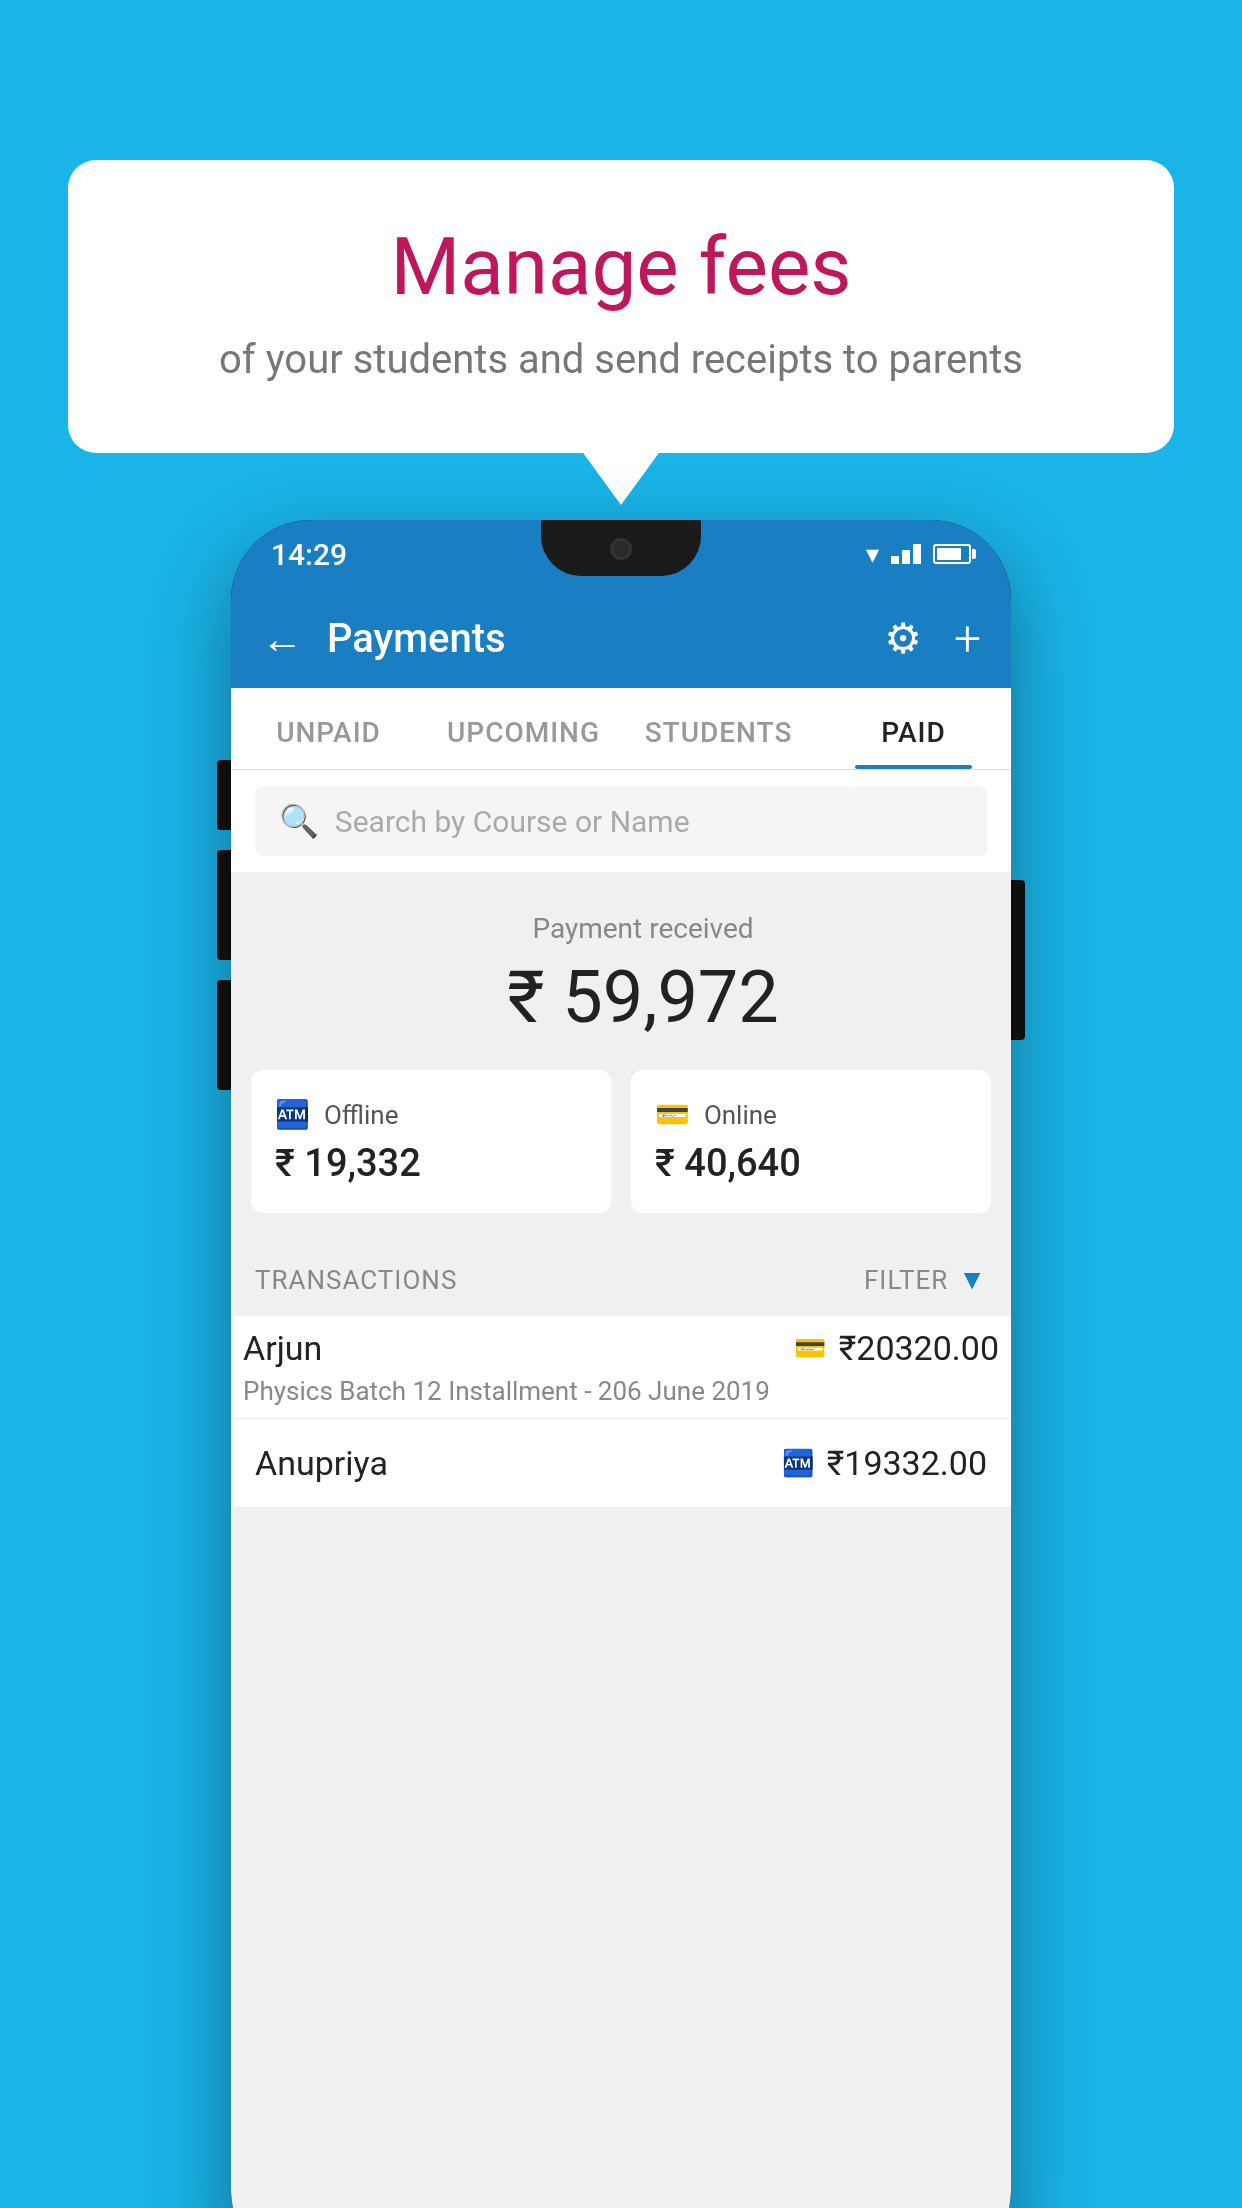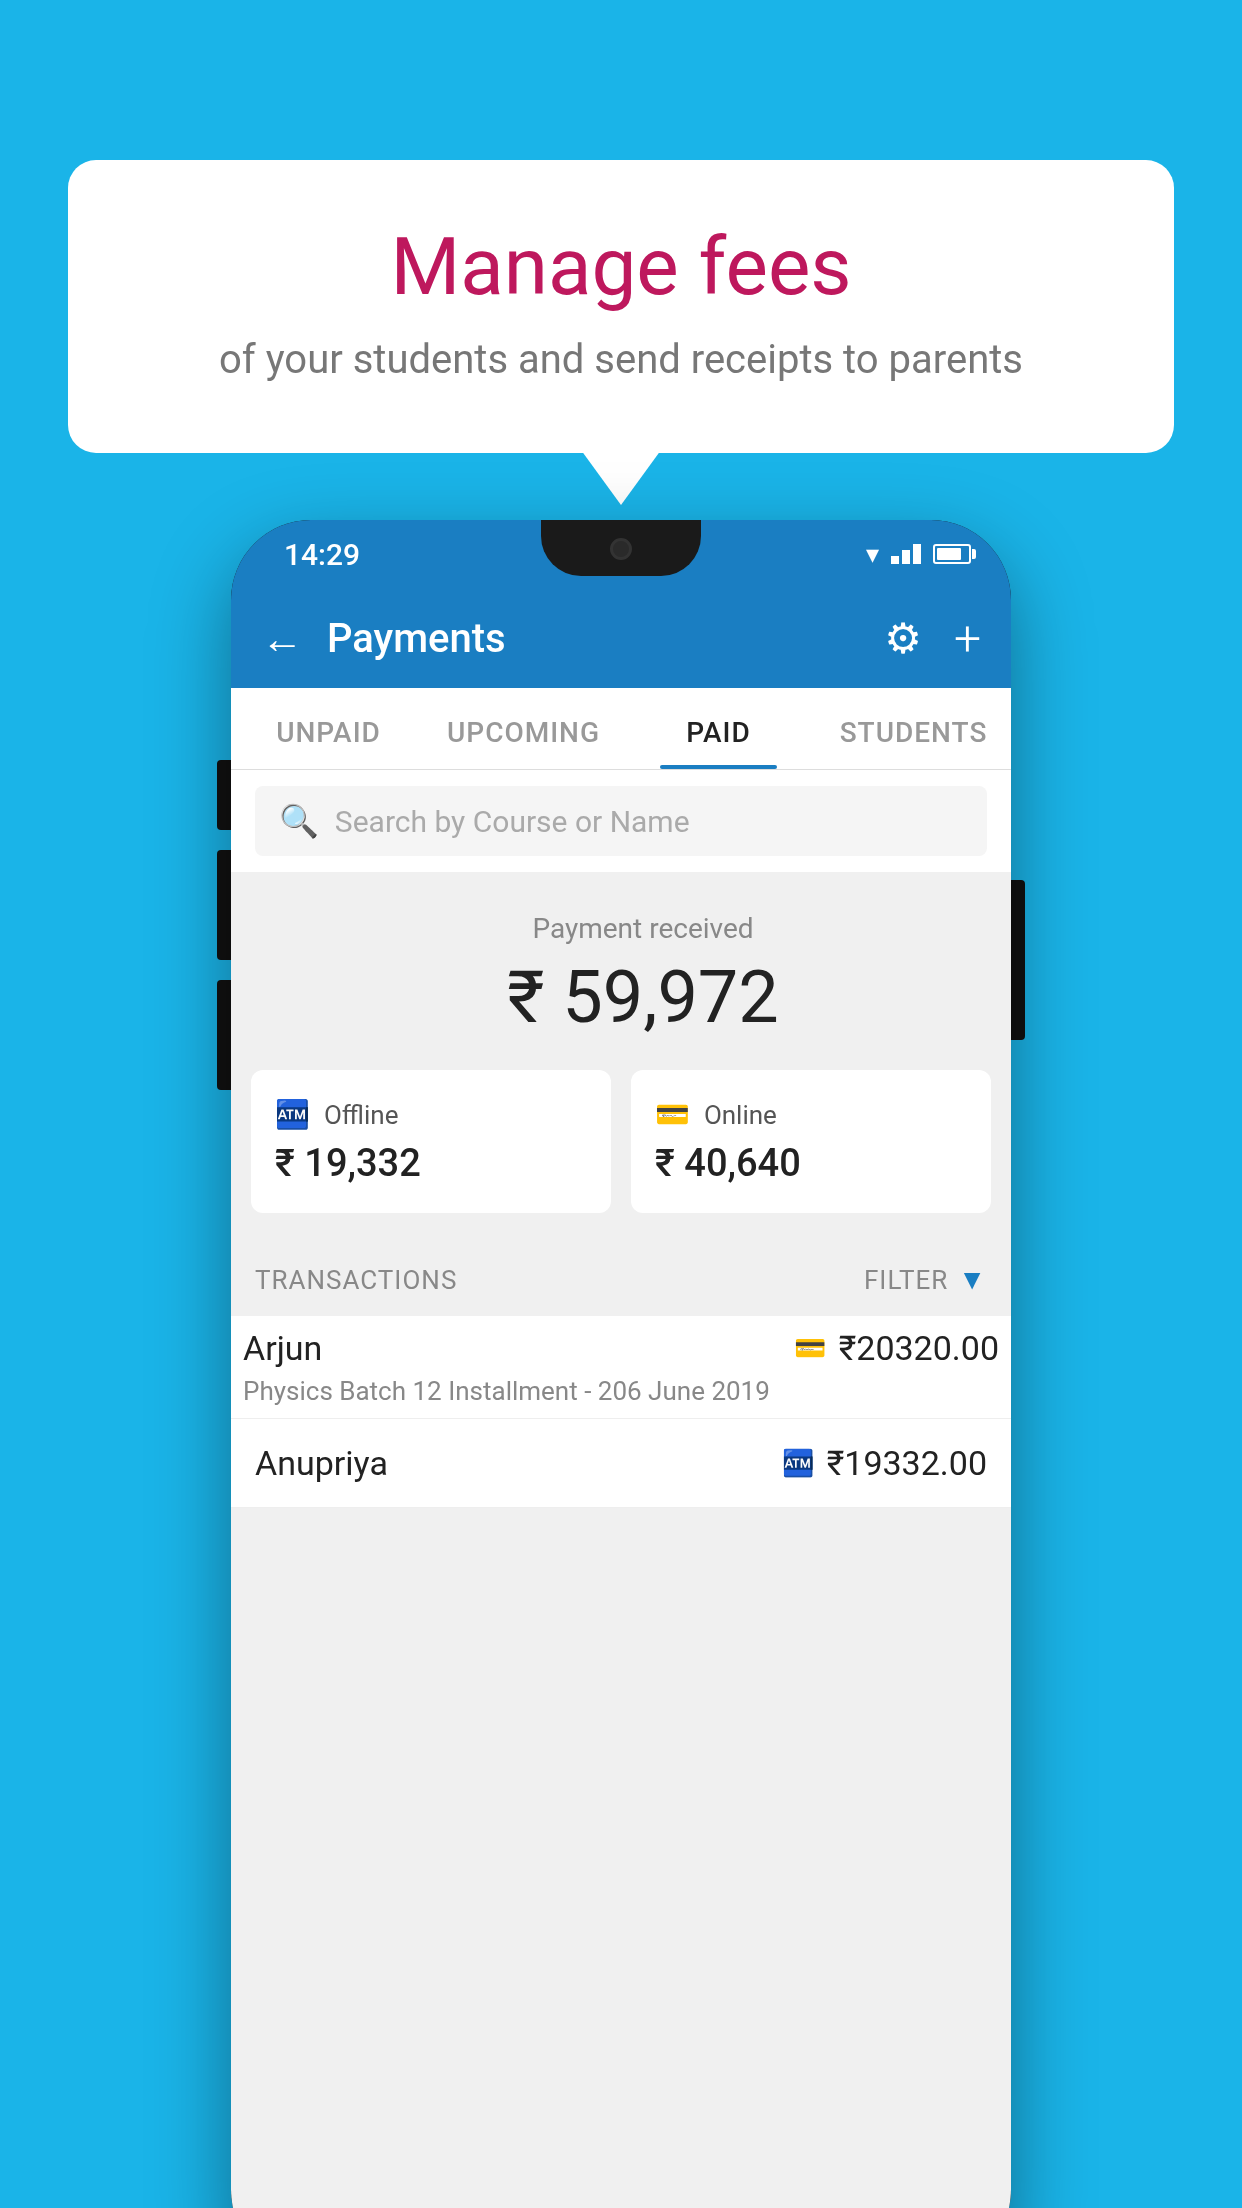--- a/index.html
+++ b/index.html
@@ -119,21 +119,20 @@
       display: flex;
       align-items: center;
       justify-content: space-between;
       padding: 0 40px;
       position: relative;
     }
     .status-bar-time {
       color: white;
       font-size: 30px;
       font-weight: 500;
-      margin-left: 13px;
     }
     .status-bar-icons {
       display: flex;
       align-items: center;
       gap: 12px;
     }
     .signal-bars {
       display: flex;
       align-items: flex-end;
       gap: 3px;
@@ -483,25 +482,25 @@
         </div>
       </div>
 
       <div class="tabs">
         <div class="tab">
           <span>UNPAID</span>
         </div>
         <div class="tab">
           <span>UPCOMING</span>
         </div>
+        <div class="tab">
+          <span>STUDENTS</span>
+        </div>
         <div class="tab active">
           <span>PAID</span>
-        </div>
-        <div class="tab">
-          <span>STUDENTS</span>
         </div>
       </div>
 
       <div class="main-content">
 
         <div class="search-bar">
           <div class="search-input-wrap">
             <span class="search-icon-wrap">🔍</span>
             <span class="search-placeholder">Search by Course or Name</span>
           </div>

